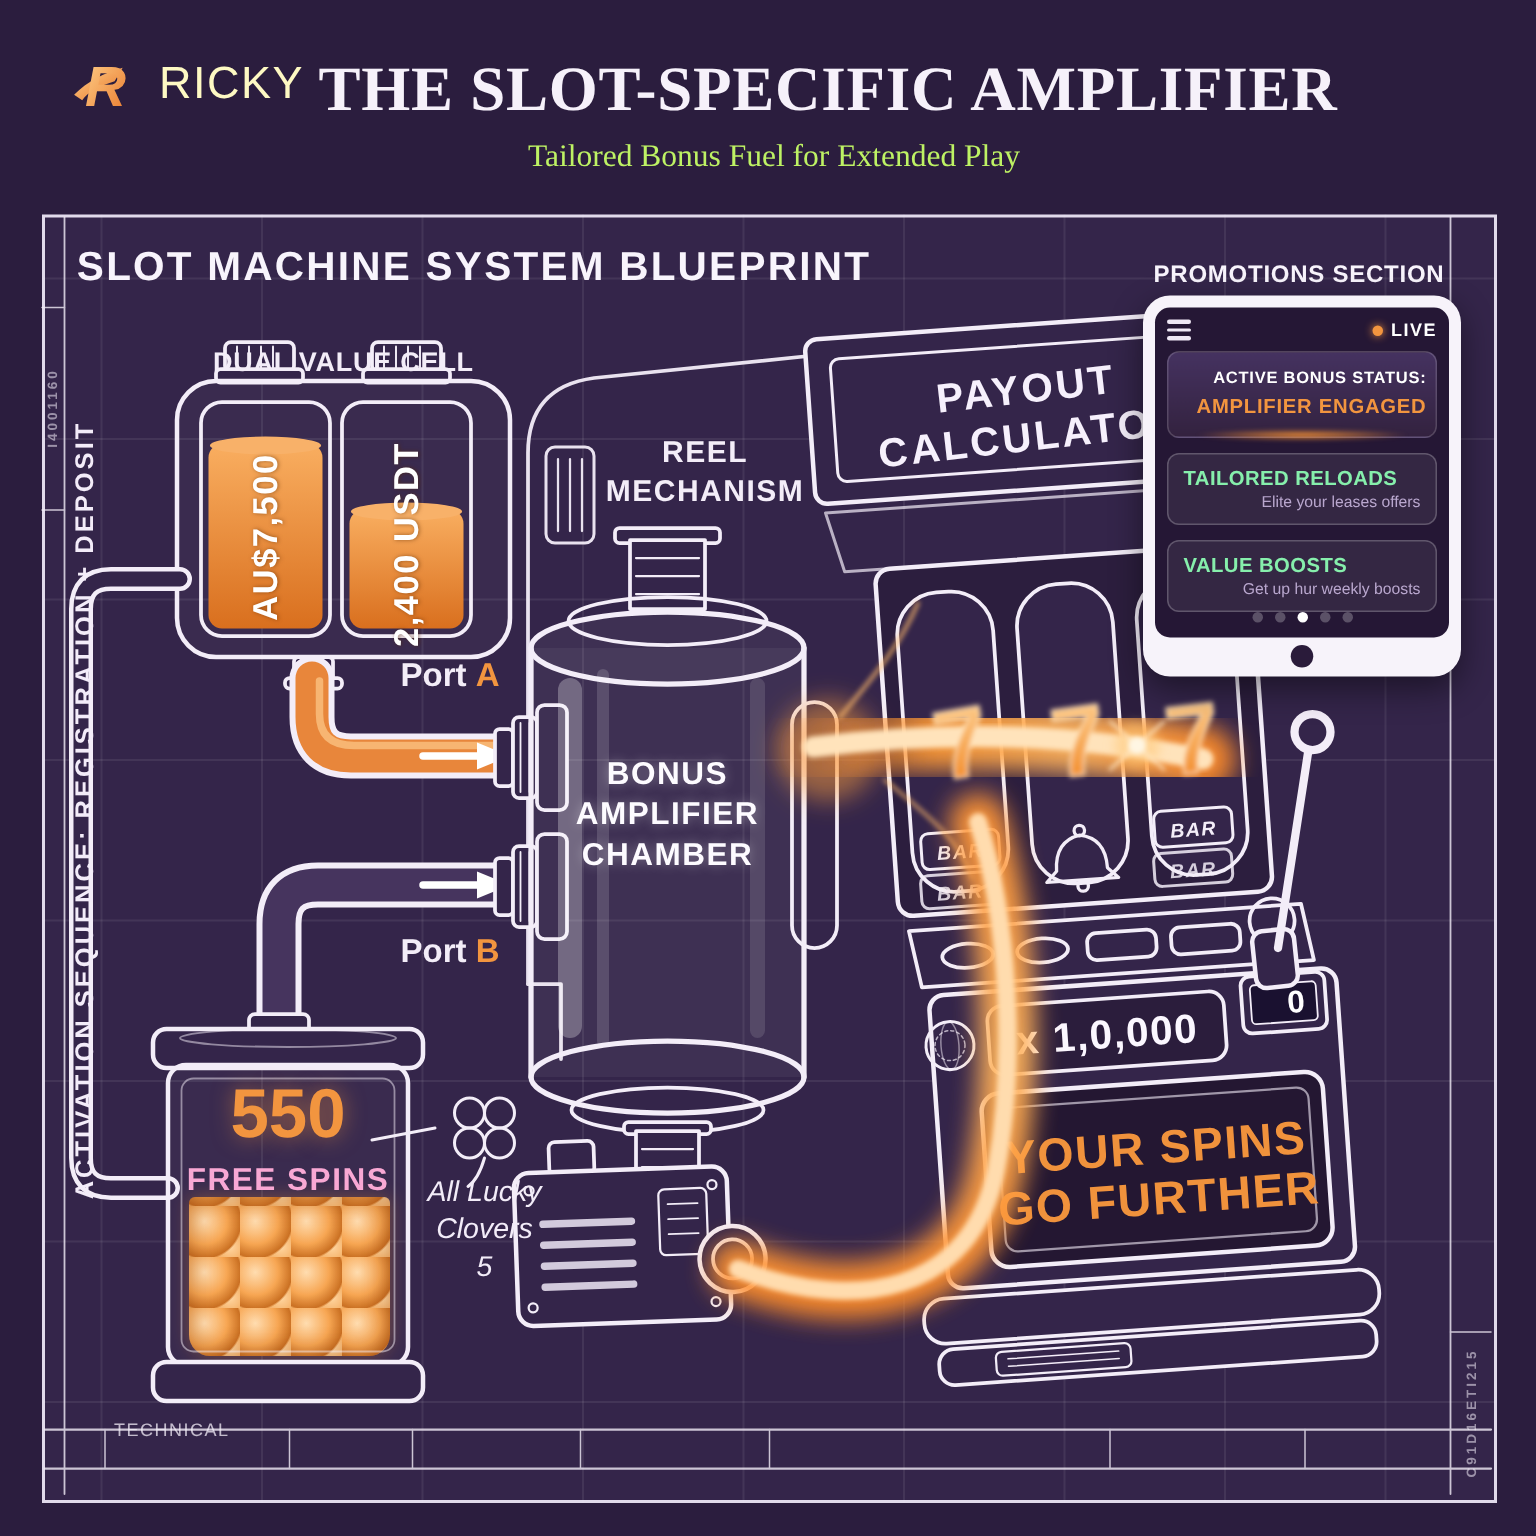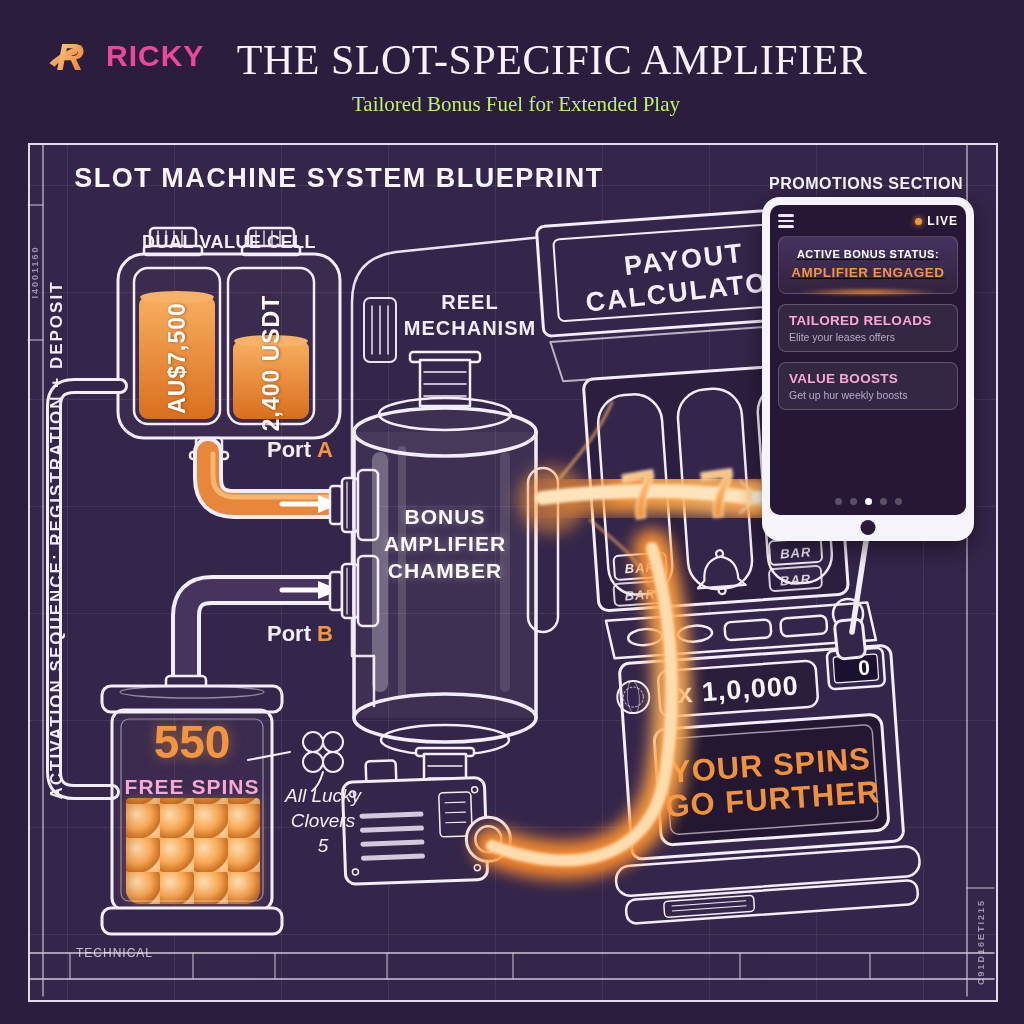--- a/index.html
+++ b/index.html
@@ -12,24 +12,24 @@
         linear-gradient(rgba(255,255,255,.075) 1px, transparent 1px),
         linear-gradient(90deg, rgba(255,255,255,.075) 1px, transparent 1px);
       background-size:107px 107px;background-position:37px 40px;z-index:0;}
   
   .center{position:absolute;transform:translate(-50%,-50%) rotate(var(--r,0deg));
           white-space:nowrap;z-index:5;}
   .serif{font-family:"Liberation Serif","DejaVu Serif",serif;}
   .orange{color:#f2953f;}
   
   .brand-wrap{position:absolute;left:44px;top:34px;display:flex;align-items:center;gap:8px;z-index:5;}
-  .brand-txt{font-size:30px;font-weight:bold;color:#ec4899;letter-spacing:1px;}
-  .main-title{font-size:42px;font-weight:normal;color:#f6f1fa;letter-spacing:.5px;}
+  .brand-txt{font-size:30px;font-weight:normal;color:#fef9c3;letter-spacing:1px;}
+  .main-title{font-size:42px;font-weight:bold;color:#f6f1fa;letter-spacing:.5px;}
   .sub-title{font-size:21px;color:#bef264;}
-  .bp-title{font-size:27px;font-weight:bold;color:#f8f4fc;letter-spacing:1.5px;margin-left:23px;}
+  .bp-title{font-size:27px;font-weight:bold;color:#f8f4fc;letter-spacing:1.5px;}
   .small-cap{font-size:18px;font-weight:bold;color:#f3edf8;letter-spacing:.5px;}
   .vert-label{font-size:17px;font-weight:bold;letter-spacing:2px;color:#f3ecf9;}
   .serial{font-size:9px;letter-spacing:2px;color:rgba(243,237,248,.55);font-weight:bold;}
   .cell-txt{font-size:23px;font-weight:bold;color:#fff;letter-spacing:1px;
             text-shadow:0 1px 3px rgba(90,40,0,.55);}
   .port-lbl{font-size:22px;font-weight:bold;color:#f3edf8;}
   .chamber-line{font-size:21px;font-weight:bold;color:#fdfbff;letter-spacing:1px;
                 text-shadow:0 0 8px rgba(255,255,255,.35);line-height:27px;text-align:center;}
   .mech-line{font-size:20px;font-weight:bold;color:#f3edf8;letter-spacing:1px;line-height:26px;text-align:center;}
   .fs-value{font-size:46px;font-weight:800;color:#f2953f;text-shadow:0 0 14px rgba(242,149,63,.55);}
@@ -43,41 +43,41 @@
     background-image:
       radial-gradient(circle at 30% 30%, #ffdcae 0%, #f7a44e 45%, #c96c1c 72%, rgba(201,108,28,0) 76%),
       radial-gradient(circle at 30% 30%, #ffd6a0 0%, #f09a42 45%, #b55d12 72%, rgba(181,93,18,0) 76%),
       radial-gradient(circle at 30% 30%, #ffd6a0 0%, #ef9a40 45%, #b55d12 72%, rgba(181,93,18,0) 76%);
     background-size:34px 34px;background-position:0 6px,17px 23px,8px -10px;
     box-shadow:inset 0 0 18px rgba(120,50,0,.35);
     filter:drop-shadow(0 0 6px rgba(240,140,40,.35));}
   
   #art{position:absolute;left:0;top:0;z-index:2;}
   
-  .tablet{position:absolute;left:762px;top:197px;width:212px;height:344px;background:#f7f3fa;
+  .tablet{position:absolute;left:762px;top:197px;width:212px;height:254px;background:#f7f3fa;
           border-radius:18px;box-shadow:0 8px 22px rgba(0,0,0,.45);z-index:6;}
   .tab-screen{position:absolute;left:8px;top:8px;right:8px;bottom:26px;background:#251735;
               border-radius:10px;padding:7px 8px 4px;display:flex;flex-direction:column;}
   .tab-bar{display:flex;justify-content:space-between;align-items:center;height:18px;}
   .menu-icon{display:flex;flex-direction:column;gap:3px;cursor:pointer;}
   .menu-icon span{display:block;width:16px;height:2.4px;background:#efe8f5;border-radius:2px;}
   .live{display:flex;align-items:center;gap:5px;color:#fff;font-size:12px;font-weight:bold;letter-spacing:1px;}
   .live-dot{width:7px;height:7px;border-radius:50%;background:#f2953f;box-shadow:0 0 6px #f2953f;}
   .status-card{position:relative;margin-top:6px;background:linear-gradient(#453260,#33223f);
                border:1px solid rgba(255,255,255,.16);border-radius:8px;
-               padding:11px 6px 13px;text-align:center;text-decoration:underline;}
+               padding:11px 6px 13px;text-align:right;}
   .status-card::after{content:"";position:absolute;left:10%;bottom:-3px;width:80%;height:8px;
                background:radial-gradient(closest-side,rgba(255,150,50,.9),rgba(255,150,50,0));
                filter:blur(1.5px);}
   .status-heading{font-size:11px;font-weight:bold;color:#fff;letter-spacing:.5px;}
   .status-value{font-size:13.5px;font-weight:800;color:#f2953f;letter-spacing:.5px;margin-top:5px;}
   .promo-card{margin-top:10px;background:rgba(255,255,255,.07);border:1px solid rgba(255,255,255,.22);
               border-radius:8px;padding:8px 10px;}
-  .promo-title{font-size:13.5px;font-weight:800;color:#f9a8d4;letter-spacing:.3px;}
-  .promo-sub{font-size:10.5px;color:#b9a7ce;margin-top:3px;}
+  .promo-title{font-size:13.5px;font-weight:800;color:#86efac;letter-spacing:.3px;}
+  .promo-sub{font-size:10.5px;color:#b9a7ce;margin-top:3px;text-align:right;}
   .dots{margin-top:auto;margin-bottom:6px;display:flex;justify-content:center;gap:8px;}
   .dot{width:7px;height:7px;border-radius:50%;background:rgba(255,255,255,.25);cursor:pointer;}
   .dot.active{background:#fff;}
   .home-btn{position:absolute;left:50%;bottom:6px;transform:translateX(-50%);
             width:15px;height:15px;border-radius:50%;background:#2a1b3a;cursor:pointer;}
   .promo-title-lbl{font-size:16px;font-weight:bold;letter-spacing:.5px;color:#f8f4fc;}
 </style>
 </head>
 <body>
 

